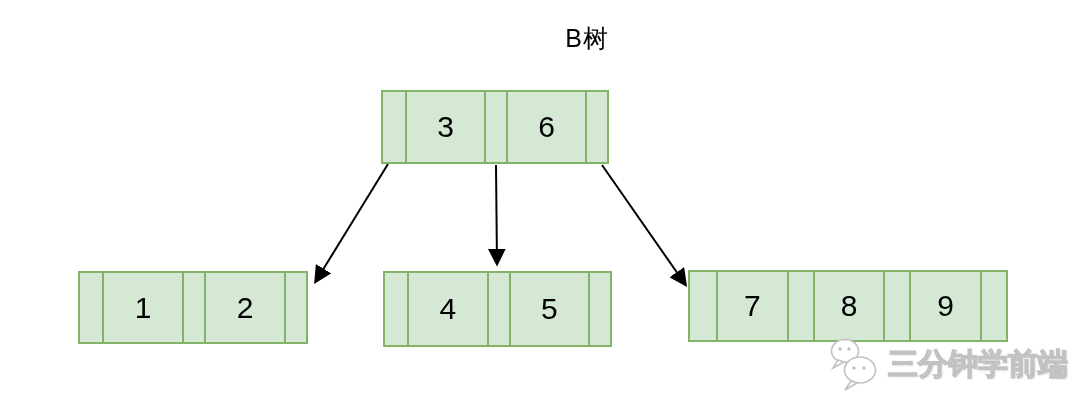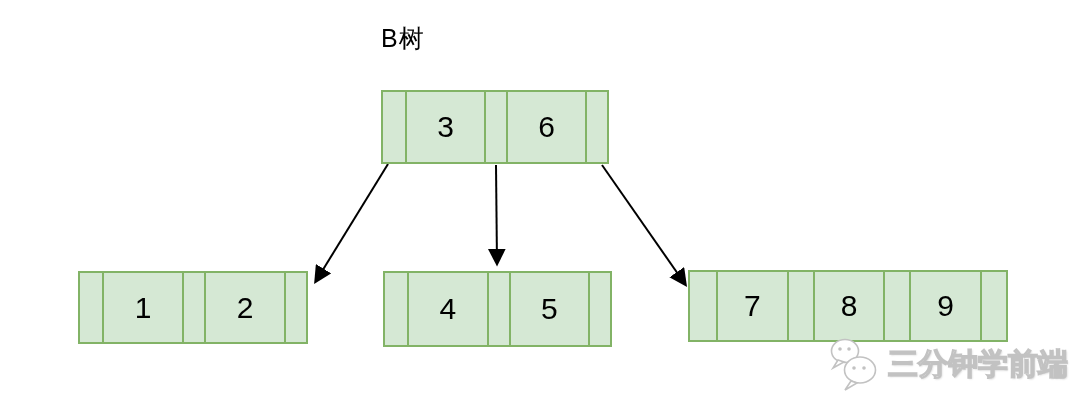--- a/index.html
+++ b/index.html
@@ -17,21 +17,21 @@
     height: 407px;
     background: #ffffff;
     overflow: hidden;
     font-family: "Liberation Sans", "DejaVu Sans", sans-serif;
   }
   .title {
     position: absolute;
     left: 381px;
     top: 22px;
     width: 228px;
-    text-align: left;
+    text-align: right;
     font-size: 25px;
     font-weight: 500;
     color: #000000;
     letter-spacing: 1px;
   }
   .edges {
     position: absolute;
     left: 0;
     top: 0;
     width: 1080px;

